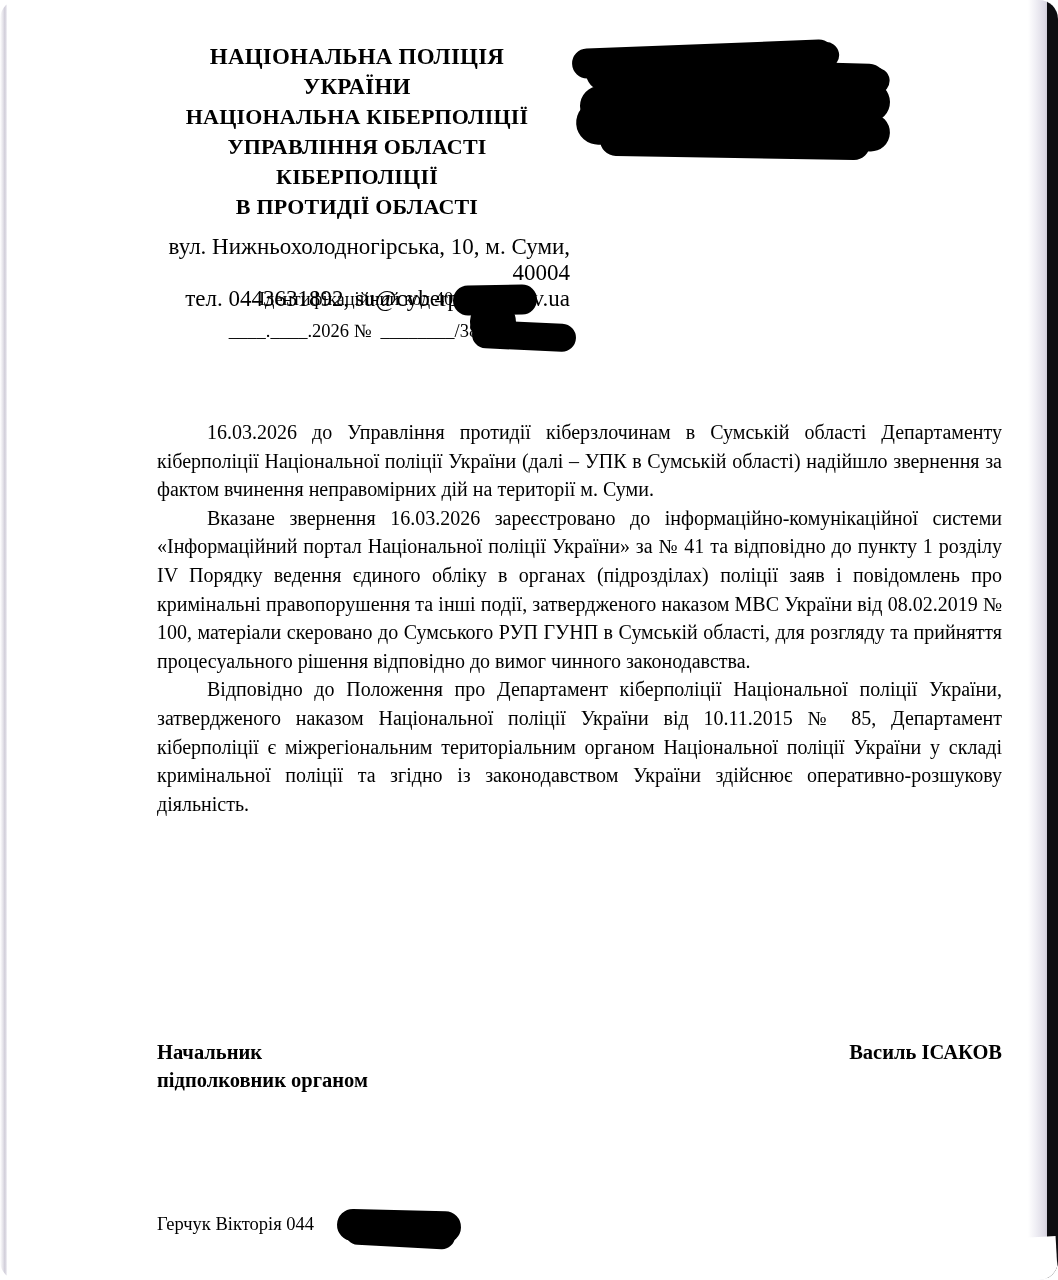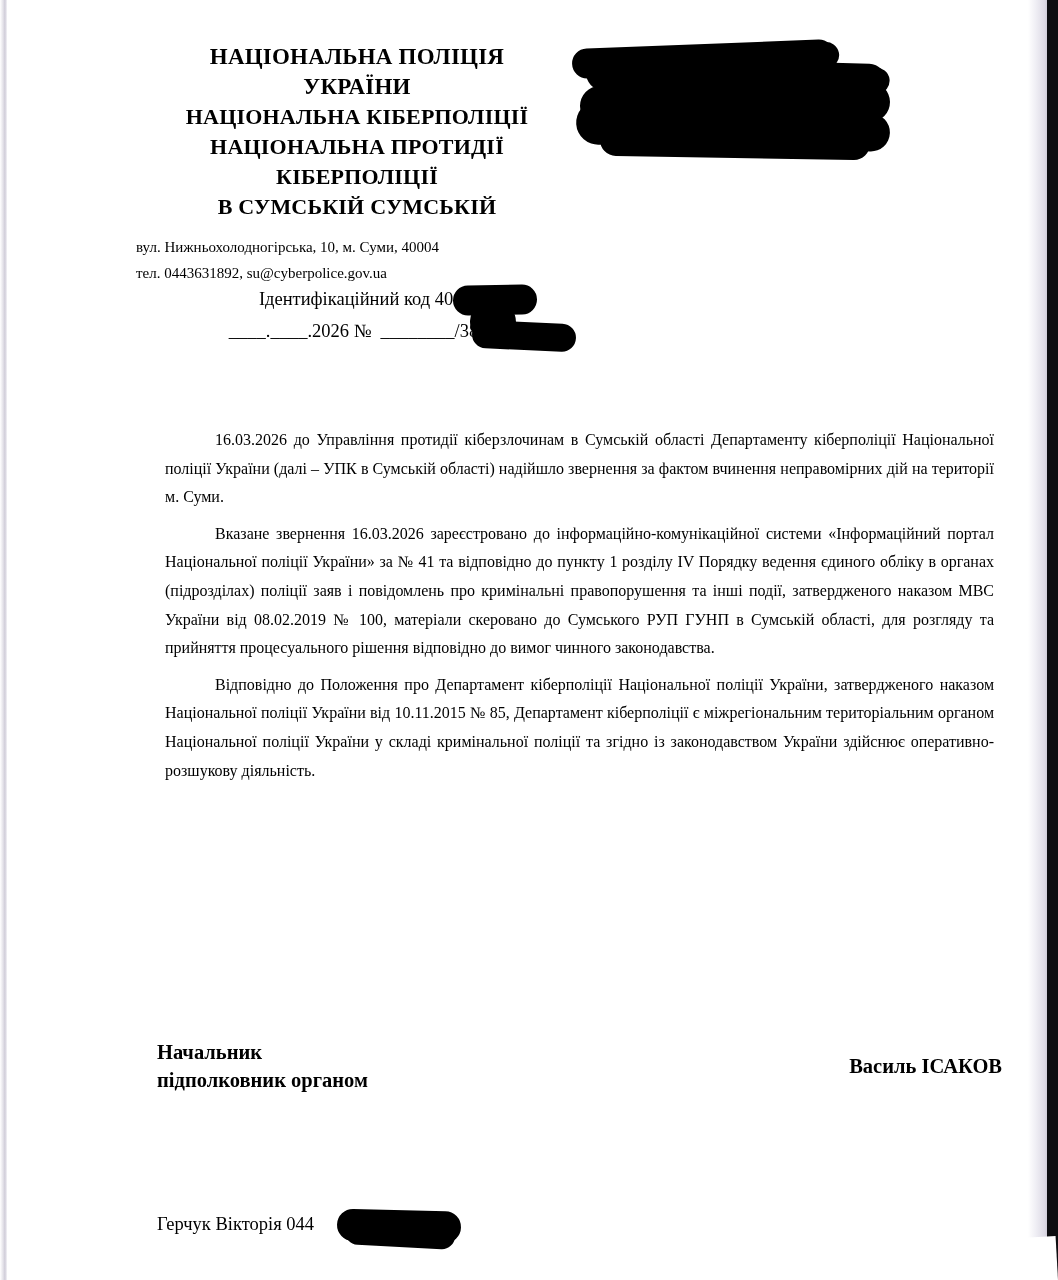--- a/index.html
+++ b/index.html
@@ -10,20 +10,21 @@
   }
 
   .page {
     position: relative;
     width: 1058px;
     height: 1280px;
     background: #ffffff;
     overflow: hidden;
     font-family: "Liberation Serif", "DejaVu Serif", serif;
     color: #000000;
+    border-radius: 19px;
   }
 
   
   .scan-edge-left {
     position: absolute;
     left: 0; top: 0;
     width: 7px; height: 1280px;
     background: linear-gradient(to right, #ffffff 0%, #e3e1e8 45%, #cfccd8 70%, #f4f3f7 100%);
   }
   .scan-edge-right-band {
@@ -60,25 +61,25 @@
     font-size: 23px;
     line-height: 30px;
     letter-spacing: 0.2px;
   }
   .letterhead .org-line.wide {
     font-size: 22px;
   }
 
   .contact {
     position: absolute;
-    left: 136px;
+    left: 150px;
     top: 234px;
     width: 420px;
-    text-align: left;
-    font-size: 15px;
+    text-align: right;
+    font-size: 23px;
     line-height: 26px;
   }
 
   .idcode {
     position: absolute;
     left: 150px;
     top: 286px;
     width: 430px;
     text-align: center;
     font-size: 18.5px;
@@ -97,37 +98,37 @@
   }
 
   
   .body-text {
     position: absolute;
     left: 157px;
     top: 418px;
     width: 845px;
   }
   .body-text p {
-    margin: 8px;
-    font-size: 16px;
+    margin: 0;
+    font-size: 20px;
     line-height: 28.6px;
     text-align: justify;
     text-indent: 50px;
     text-justify: inter-word;
   }
 
   
   .signature {
     position: absolute;
     left: 157px;
     top: 1038px;
     width: 845px;
     display: flex;
     justify-content: space-between;
-    align-items: center;
+    align-items: flex-start;
   }
   .signature .title-block {
     font-weight: bold;
     font-size: 20.5px;
     line-height: 28px;
   }
   .signature .signer {
     font-weight: bold;
     font-size: 20.5px;
     line-height: 28px;
@@ -241,23 +242,23 @@
 <body>
 
 <div class="page">
 
   <div class="scan-edge-left"></div>
 
   <div class="letterhead">
     <div class="org-line">НАЦІОНАЛЬНА ПОЛІЦІЯ</div>
     <div class="org-line">УКРАЇНИ</div>
     <div class="org-line wide">НАЦІОНАЛЬНА КІБЕРПОЛІЦІЇ</div>
-    <div class="org-line wide">НАЦІОНАЛЬНА ПРОТИДІЇ</div>
+    <div class="org-line wide">УПРАВЛІННЯ ОБЛАСТІ</div>
     <div class="org-line wide">КІБЕРПОЛІЦІЇ</div>
-    <div class="org-line wide">В СУМСЬКІЙ СУМСЬКІЙ</div>
+    <div class="org-line wide">В ПРОТИДІЇ ОБЛАСТІ</div>
   </div>
 
   <div class="contact">
     <div>вул. Нижньохолодногірська, 10, м. Суми, 40004</div>
     <div>тел. 0443631892, su@cyberpolice.gov.ua</div>
   </div>
 
   <div class="idcode">Ідентифікаційний код 4011</div>
 
   <div class="refline">____.____.2026 №  ________/38/11</div>

